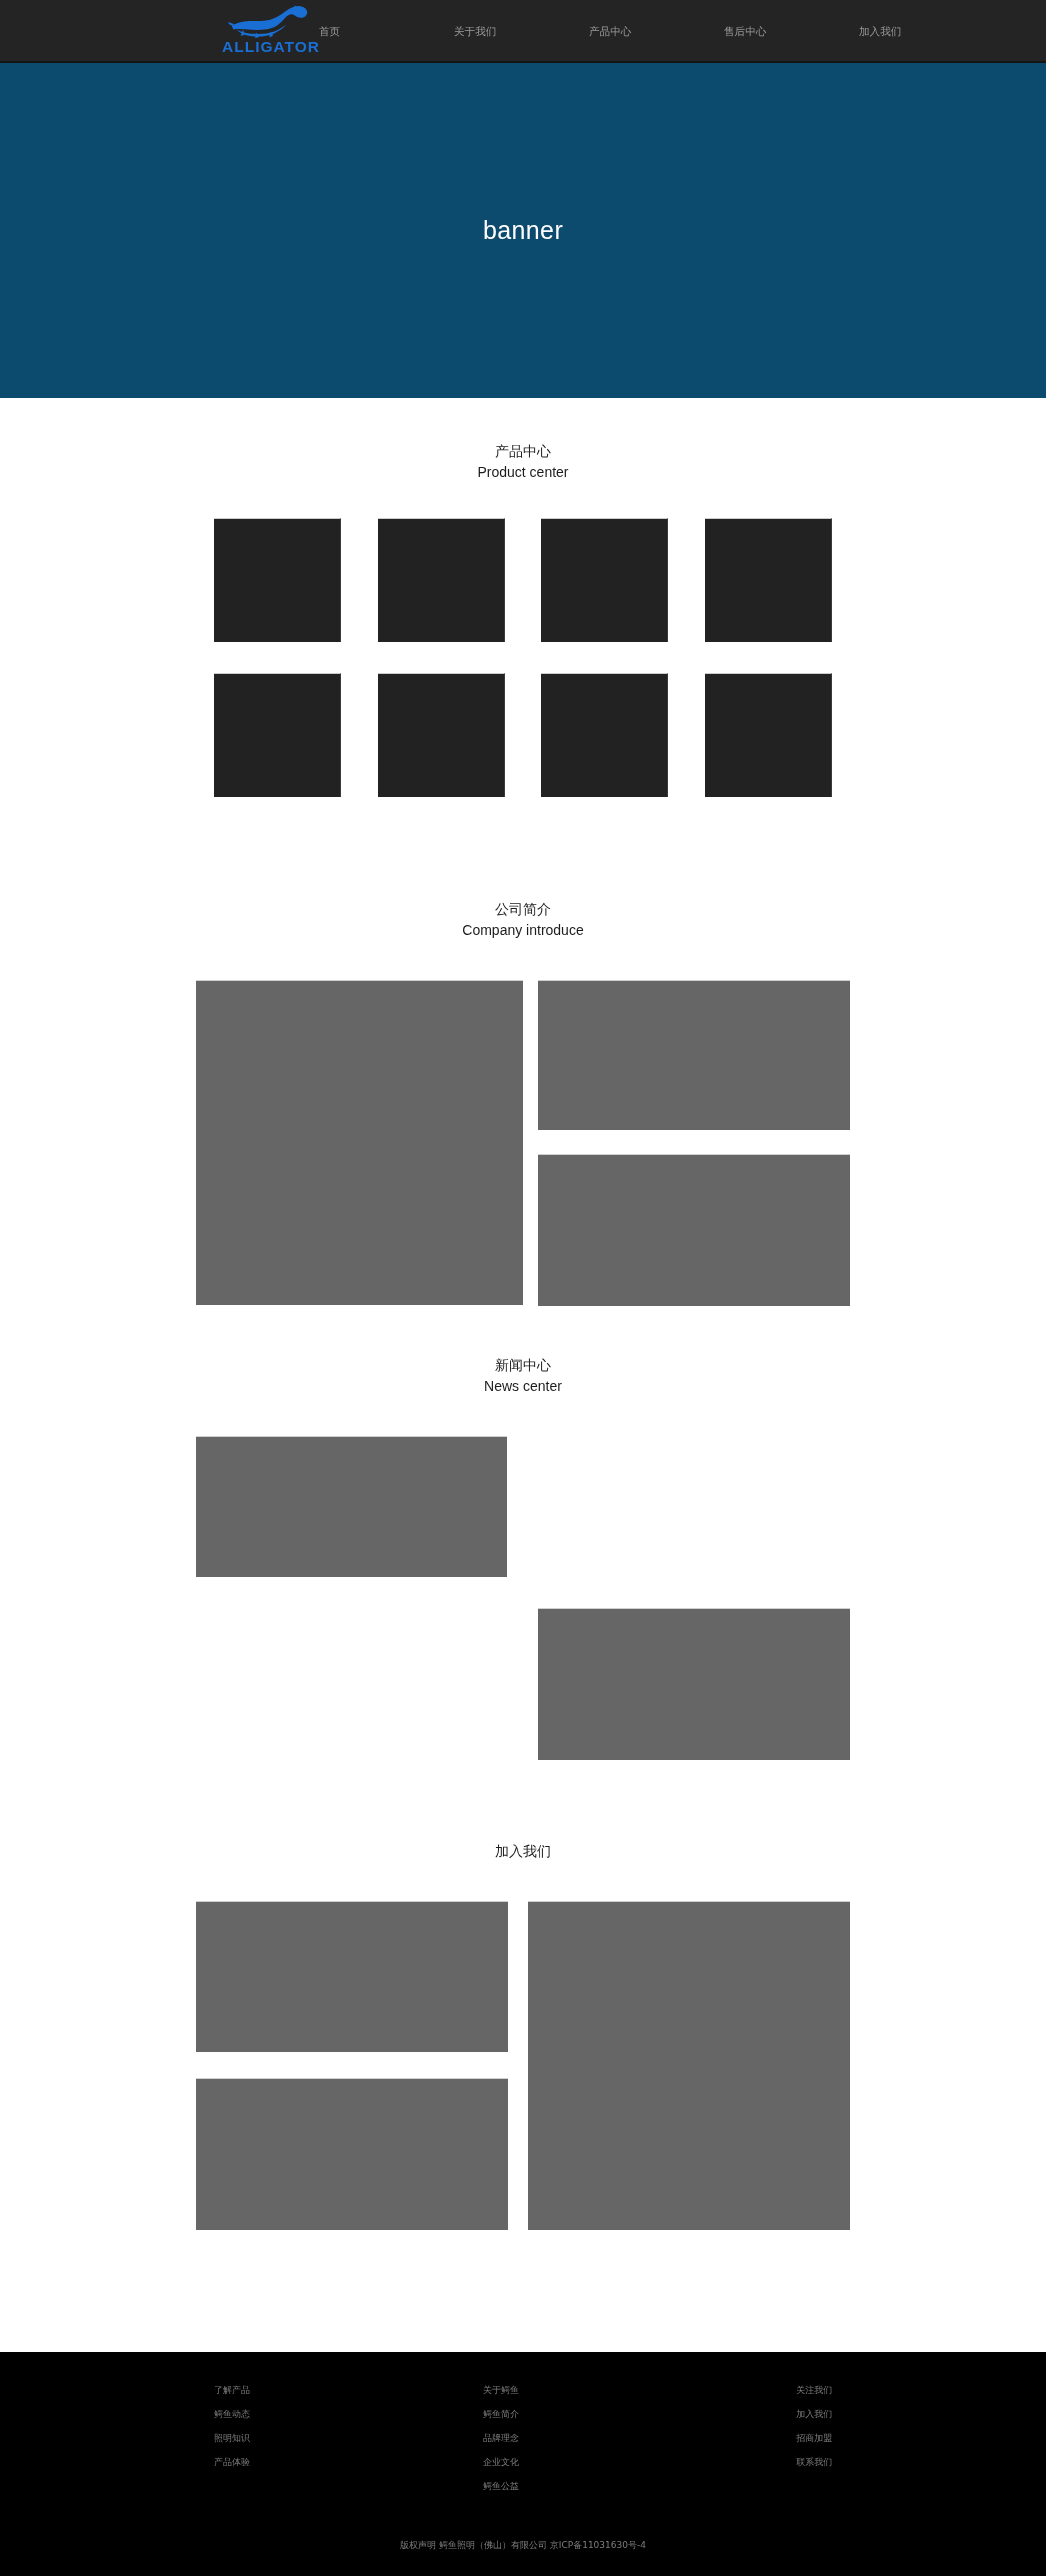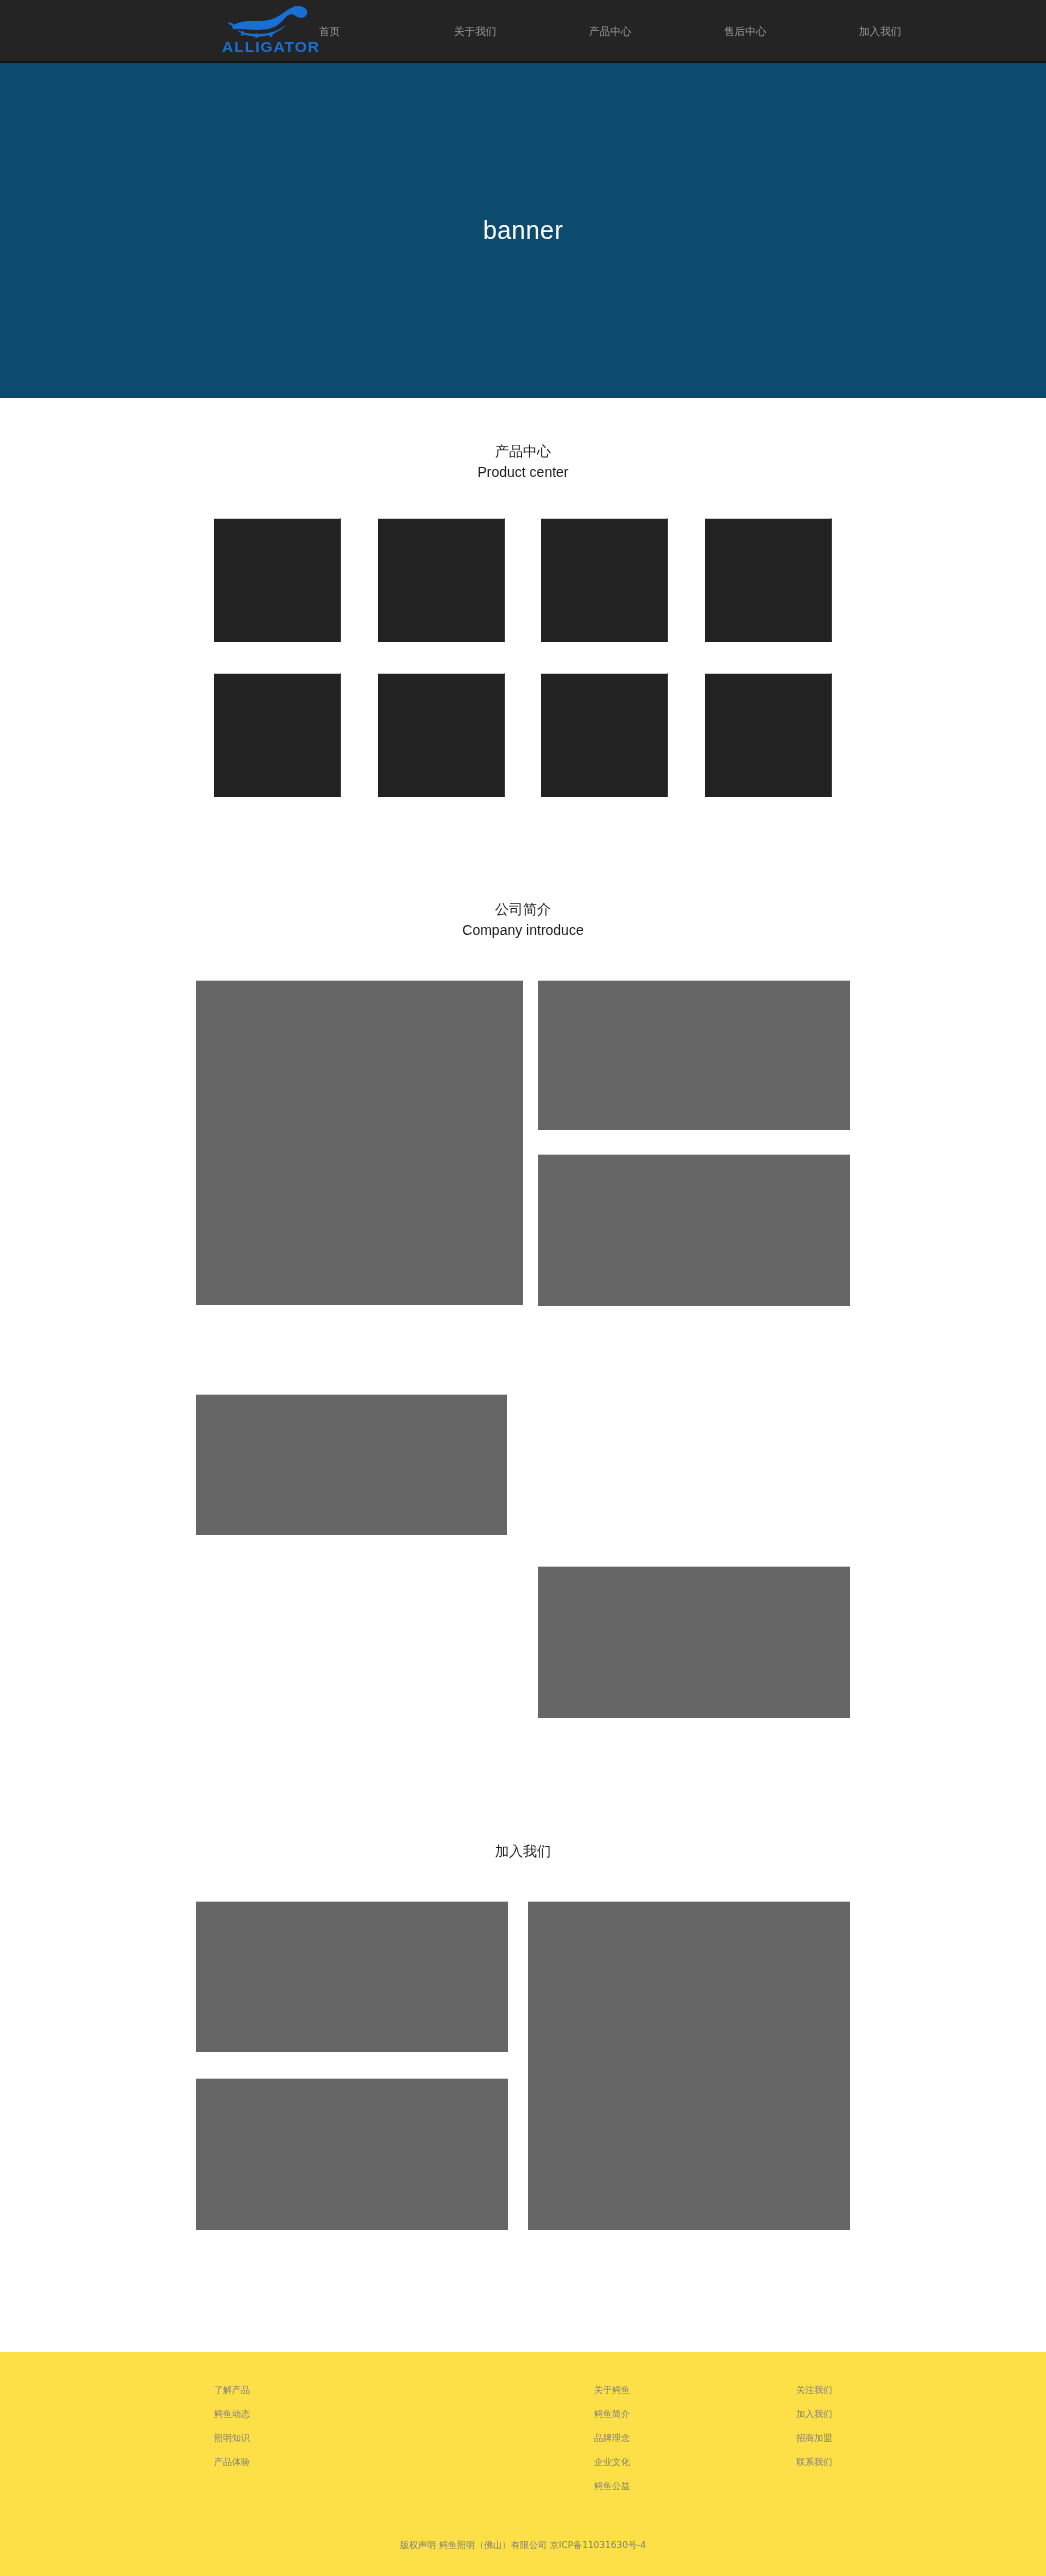--- a/index.html
+++ b/index.html
@@ -141,29 +141,29 @@
   }
   .join-right {
     width: 322px; height: 329px;
     background: #666666; border-top: 0.8px solid #cfcfcf;
   }
 
   
   .site-footer {
     position: absolute; left: 0; top: 2352px;
     width: 1046px; height: 224px;
-    background: #fde047;
+    background: #000000;
   }
   .footer-cols {
     width: 654px; margin: 0 auto; padding-top: 26px;
     display: flex;
   }
   .footer-col { width: 217px; }
   .footer-col:nth-child(1) { text-align: left; padding-left: 18px; }
-  .footer-col:nth-child(2) { text-align: right; padding-left: 70px; }
+  .footer-col:nth-child(2) { text-align: left; padding-left: 70px; }
   .footer-col:nth-child(3) { text-align: right; padding-right: 14.7px; }
   .footer-link {
     display: block; color: #7d7d7d; font-size: 9px;
     line-height: 24px; cursor: pointer;
     font-family: "DejaVu Sans", "Liberation Sans", sans-serif;
   }
   .footer-copy {
     position: absolute; left: 0; bottom: 24.5px;
     width: 1046px; text-align: center;
     color: #7d7d7d; font-size: 9px;
@@ -260,20 +260,24 @@
   <div class="company-grid">
     <div class="company-left"></div>
     <div class="company-right">
       <div class="company-right-top"></div>
       <div class="company-right-bottom"></div>
     </div>
   </div>
 </section>
 
 <section class="news-section">
+  <div class="sec-head">
+    <div class="cn">新闻中心</div>
+    <div class="en">News center</div>
+  </div>
   <div class="news-grid">
     <div class="news-a"></div>
     <div class="news-b"></div>
   </div>
 </section>
 
 <section class="join-section">
   <div class="sec-head">
     <div class="cn">加入我们</div>
   </div>

